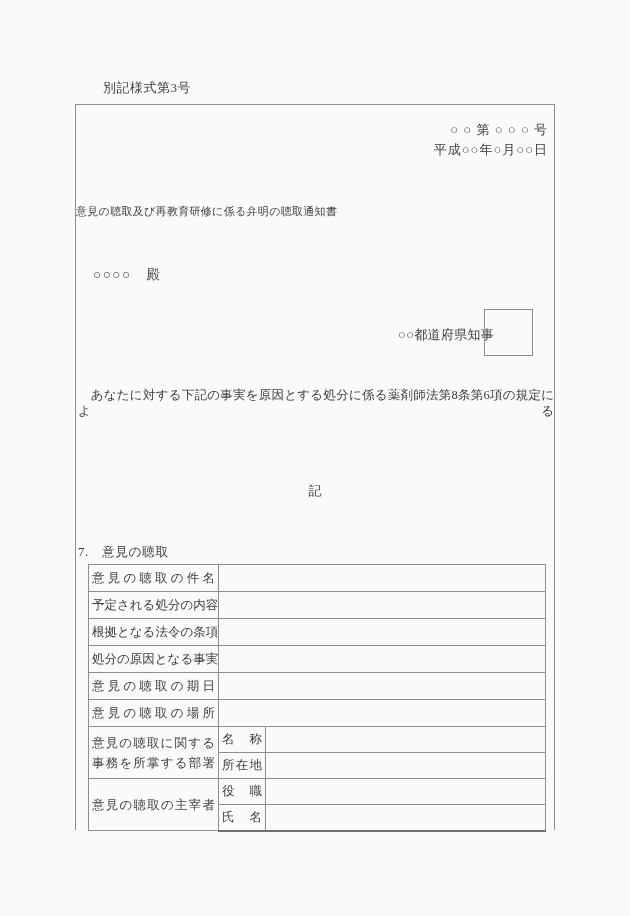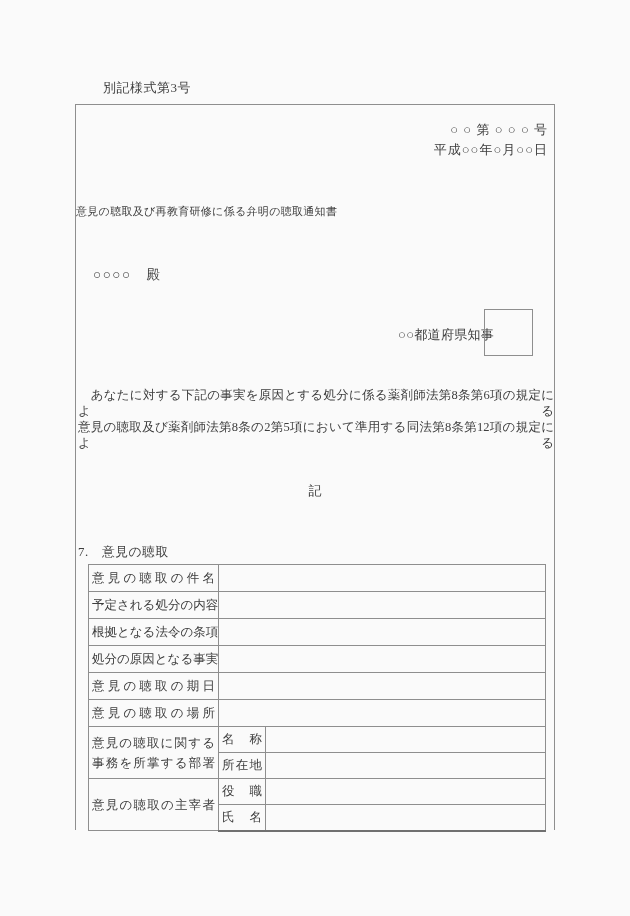--- a/index.html
+++ b/index.html
@@ -95,21 +95,20 @@
   <div class="doc-title">意見の聴取及び再教育研修に係る弁明の聴取通知書</div>
 
   <div class="addressee">○○○○　殿</div>
 
   <div class="sender">○○都道府県知事</div>
 
   <div class="seal-box"></div>
 
   <div class="body-par">
     <div class="body-line justify">　あなたに対する下記の事実を原因とする処分に係る薬剤師法第8条第6項の規定による</div>
-    <div class="body-line justify">意見の聴取及び薬剤師法第8条の2第5項において準用する同法第8条第12項の規定による</div>
   </div>
 
   <div class="ki-marker">記</div>
 
   <div class="section-heading">7.　意見の聴取</div>
 
   <table class="hearing-table">
     <colgroup>
       <col style="width:130px">
       <col style="width:47px">

